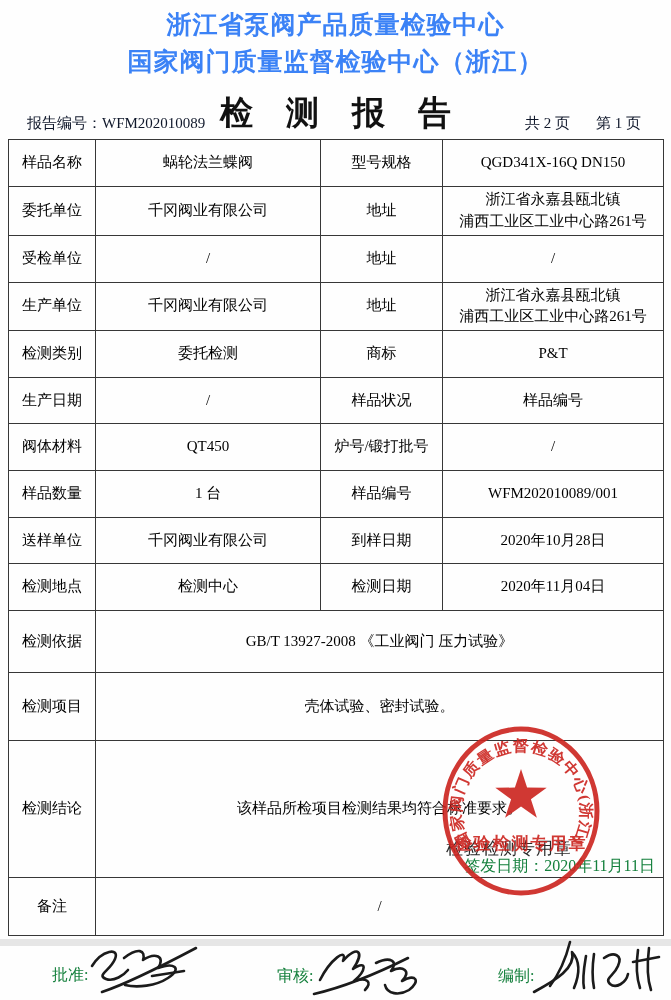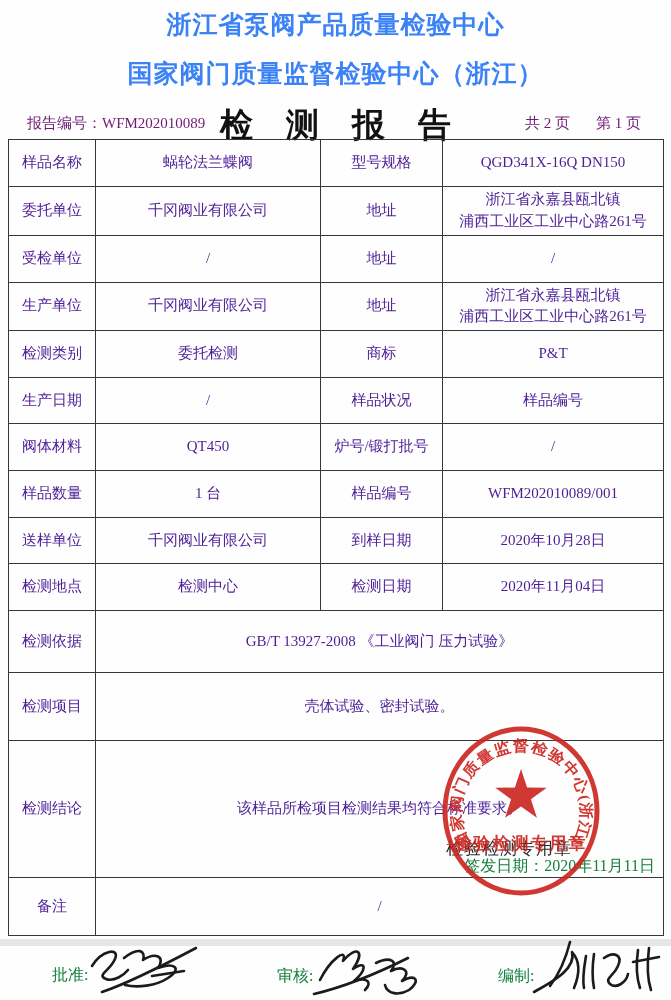--- a/index.html
+++ b/index.html
@@ -3,35 +3,35 @@
 <meta charset="utf-8">
 <style>
   html,body { margin:0; padding:0; background:#888; }
   .page {
     position:relative; width:671px; height:1000px; background:#fefefe;
     font-family:"Liberation Serif","DejaVu Serif",serif; color:#1a1a1a;
     margin:0 auto; overflow:hidden;
   }
   .header { position:absolute; top:8px; left:0; width:100%; text-align:center; }
   .org-line { font-size:25px; font-weight:bold; letter-spacing:1px; color:#3b82f6; }
-  .org-line.second { margin-top:16px; }
+  .org-line.second { margin-top:4px; }
   .doc-title { margin-top:13px; font-size:33px; font-weight:bold; color:#111; }
   .report-line {
     position:absolute; top:114px; left:27px; width:614px;
-    display:flex; justify-content:space-between; font-size:15px; color:#701a75;
+    display:flex; justify-content:space-between; font-size:15px; color:#0f172a;
   }
   .pages span + span { margin-left:26px; }
 
   table.report {
     position:absolute; top:139px; left:8px; width:655px;
     border-collapse:collapse; table-layout:fixed;
   }
   table.report td {
     border:1px solid #373737; text-align:center; vertical-align:middle;
-    font-size:15px; padding:2px 5px; overflow:hidden; color:#4c1d95;
+    font-size:15px; padding:2px 5px; overflow:hidden; color:#000000;
     line-height:1.45;
   }
   .pre { white-space:pre-line; }
   td.items-cell { text-align:left; padding-left:14px; }
   td.conclusion-cell { text-align:left; vertical-align:top; padding:16px 16px; }
 
   .stamp-note {
     position:absolute; left:446px; top:837px; font-size:17px;
     letter-spacing:1px; color:#2a2a2a;
   }

